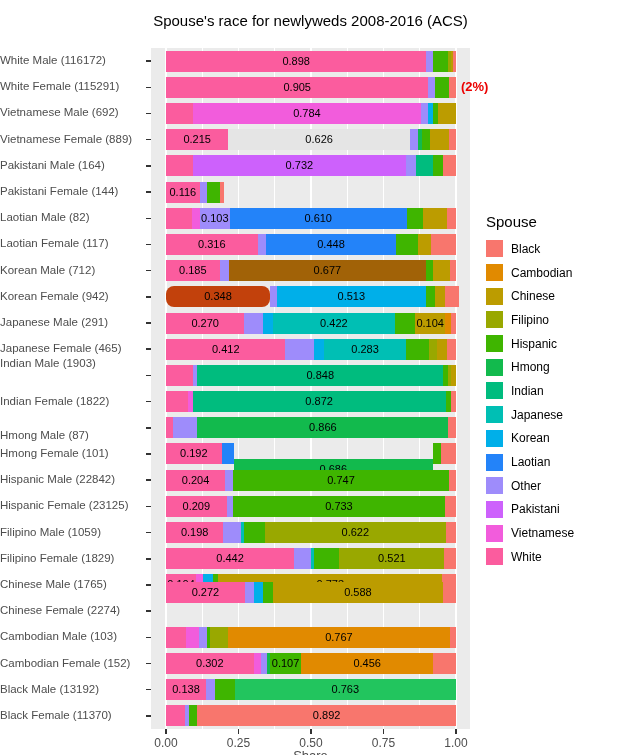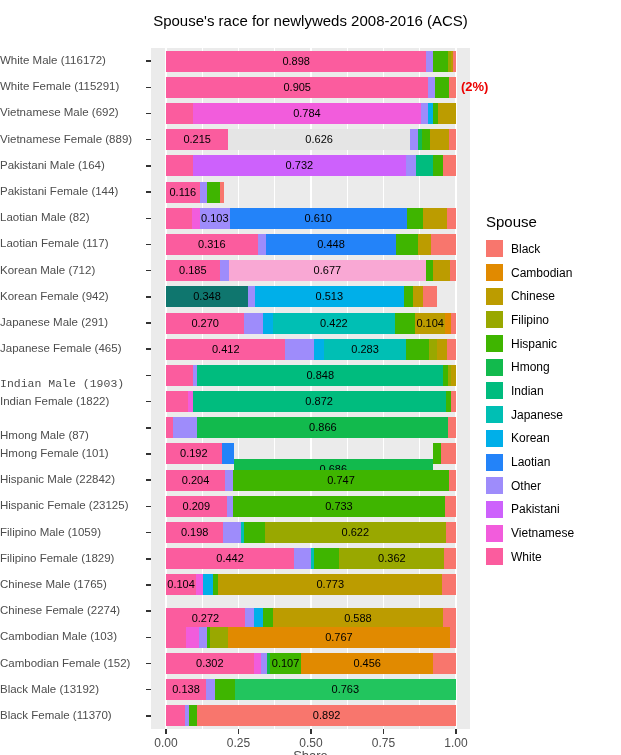--- a/index.html
+++ b/index.html
@@ -128,29 +128,29 @@
         </div>
         <div class="seg" style="width: 22.33px; background: rgb(63, 181, 0);"></div>
         <div class="seg" style="width: 12.47px; background: rgb(188, 156, 0);"></div>
         <div class="seg" style="width: 25.23px; background: rgb(248, 118, 109);"></div>
       </div>
       <div class="bar-row" style="left: 166px; top: 260.135px;">
         <div class="seg" style="width: 53.65px; background: rgb(251, 92, 158);">
           <div class="seg-label">0.185</div>
         </div>
         <div class="seg" style="width: 9.57px; background: rgb(158, 140, 251);"></div>
-        <div class="seg" style="width: 196.33px; background: #f9a8d4;">
+        <div class="seg" style="width: 196.33px; background: #a16207;">
           <div class="seg-label">0.677</div>
         </div>
         <div class="seg" style="width: 7.83px; background: rgb(63, 181, 0);"></div>
         <div class="seg" style="width: 16.53px; background: rgb(188, 156, 0);"></div>
         <div class="seg" style="width: 6.09px; background: rgb(248, 118, 109);"></div>
       </div>
       <div class="bar-row" style="left: 166px; top: 286.327px;">
-        <div class="seg" style="width: 82px; background: #0f766e;">
+        <div class="seg" style="width: 104px; background: #c2410c; border-radius: 8px;">
           <div class="seg-label">0.348</div>
         </div>
         <div class="seg" style="width: 6.96px; background: rgb(158, 140, 251);"></div>
         <div class="seg" style="width: 148.77px; background: rgb(0, 175, 233);">
           <div class="seg-label">0.513</div>
         </div>
         <div class="seg" style="width: 8.99px; background: rgb(63, 181, 0);"></div>
         <div class="seg" style="width: 9.86px; background: rgb(188, 156, 0);"></div>
         <div class="seg" style="width: 14.5px; background: rgb(248, 118, 109);"></div>
       </div>
@@ -255,37 +255,37 @@
         <div class="seg" style="width: 10.44px; background: rgb(248, 118, 109);"></div>
       </div>
       <div class="bar-row" style="left: 166px; top: 548.25px;">
         <div class="seg" style="width: 128.18px; background: rgb(251, 92, 158);">
           <div class="seg-label">0.442</div>
         </div>
         <div class="seg" style="width: 16.53px; background: rgb(158, 140, 251);"></div>
         <div class="seg" style="width: 3.19px; background: rgb(0, 191, 180);"></div>
         <div class="seg" style="width: 25.52px; background: rgb(63, 181, 0);"></div>
         <div class="seg" style="width: 104.98px; background: rgb(153, 168, 0);">
-          <div class="seg-label">0.362</div>
+          <div class="seg-label">0.521</div>
         </div>
         <div class="seg" style="width: 11.6px; background: rgb(248, 118, 109);"></div>
       </div>
       <div class="bar-row" style="left: 166px; top: 574.442px;">
         <div class="seg" style="width: 30.16px; background: rgb(251, 92, 158);">
           <div class="seg-label">0.104</div>
         </div>
         <div class="seg" style="width: 7.25px; background: rgb(242, 92, 220);"></div>
         <div class="seg" style="width: 9.28px; background: rgb(0, 175, 233);"></div>
         <div class="seg" style="width: 5.51px; background: rgb(63, 181, 0);"></div>
         <div class="seg" style="width: 224.17px; background: rgb(188, 156, 0);">
           <div class="seg-label">0.773</div>
         </div>
         <div class="seg" style="width: 13.63px; background: rgb(248, 118, 109);"></div>
       </div>
-      <div class="bar-row" style="left: 166px; top: 608px; border-radius: 10px;">
+      <div class="bar-row" style="left: 166px; top: 582px; border-radius: 10px;">
         <div class="seg" style="width: 78.88px; background: rgb(251, 92, 158);">
           <div class="seg-label">0.272</div>
         </div>
         <div class="seg" style="width: 8.99px; background: rgb(158, 140, 251);"></div>
         <div class="seg" style="width: 8.7px; background: rgb(0, 175, 233);"></div>
         <div class="seg" style="width: 10.15px; background: rgb(63, 181, 0);"></div>
         <div class="seg" style="width: 170.52px; background: rgb(188, 156, 0);">
           <div class="seg-label">0.588</div>
         </div>
         <div class="seg" style="width: 12.76px; background: rgb(248, 118, 109);"></div>
@@ -353,21 +353,21 @@
       <div class="ylab" style="top: 237.442px;">Laotian Female (117)</div>
       <div class="ytick" style="left: 146px; top: 243.692px;"></div>
       <div class="ylab" style="top: 263.635px;">Korean Male (712)</div>
       <div class="ytick" style="left: 146px; top: 269.885px;"></div>
       <div class="ylab" style="top: 289.827px;">Korean Female (942)</div>
       <div class="ytick" style="left: 146px; top: 296.077px;"></div>
       <div class="ylab" style="top: 316.019px;">Japanese Male (291)</div>
       <div class="ytick" style="left: 146px; top: 322.269px;"></div>
       <div class="ylab" style="top: 342.212px;">Japanese Female (465)</div>
       <div class="ytick" style="left: 146px; top: 348.462px;"></div>
-      <div class="ylab" style="top: 377px; font-family: Liberation Mono, monospace;">Indian Male (1903)</div>
+      <div class="ylab" style="top: 357px;">Indian Male (1903)</div>
       <div class="ytick" style="left: 146px; top: 374.654px;"></div>
       <div class="ylab" style="top: 394.596px;">Indian Female (1822)</div>
       <div class="ytick" style="left: 146px; top: 400.846px;"></div>
       <div class="ylab" style="top: 420.788px; margin-top: 8px;">Hmong Male (87)</div>
       <div class="ytick" style="left: 146px; top: 427.038px;"></div>
       <div class="ylab" style="top: 446.981px;">Hmong Female (101)</div>
       <div class="ytick" style="left: 146px; top: 453.231px;"></div>
       <div class="ylab" style="top: 473.173px;">Hispanic Male (22842)</div>
       <div class="ytick" style="left: 146px; top: 479.423px;"></div>
       <div class="ylab" style="top: 499.365px;">Hispanic Female (23125)</div>

